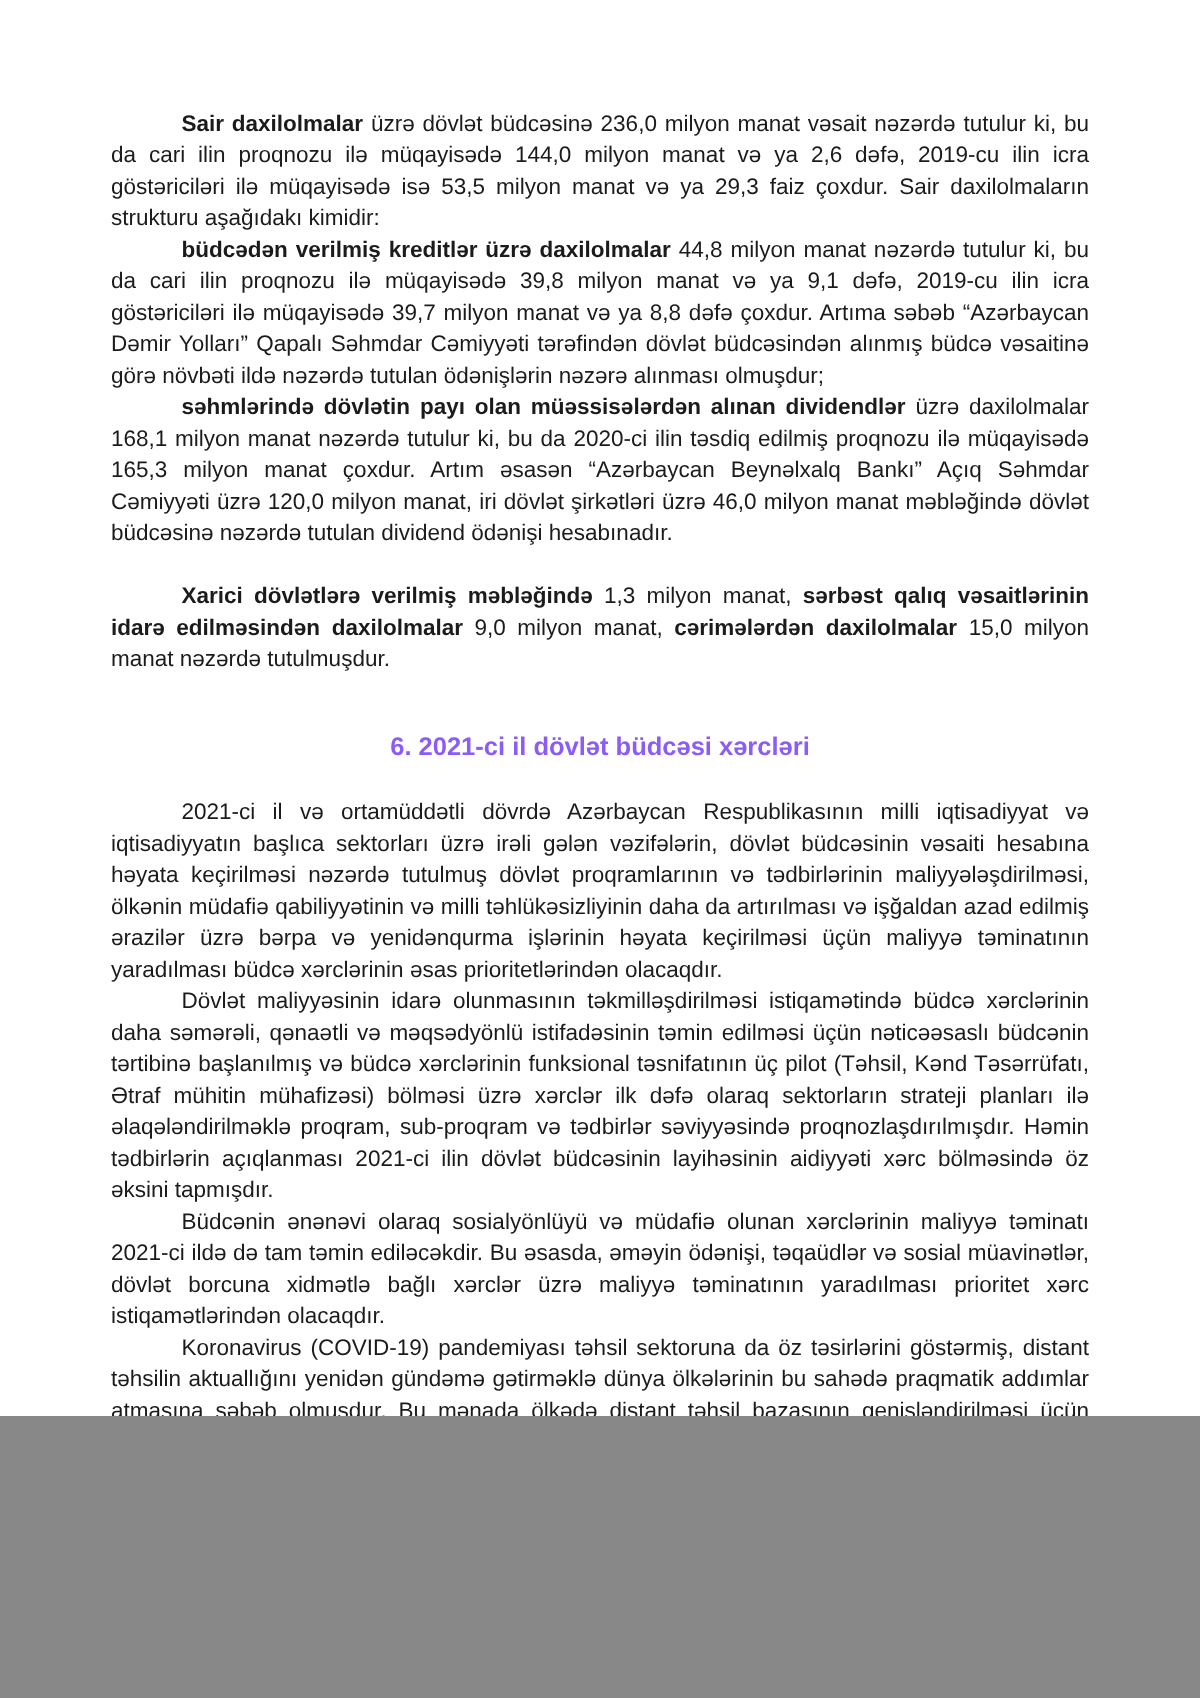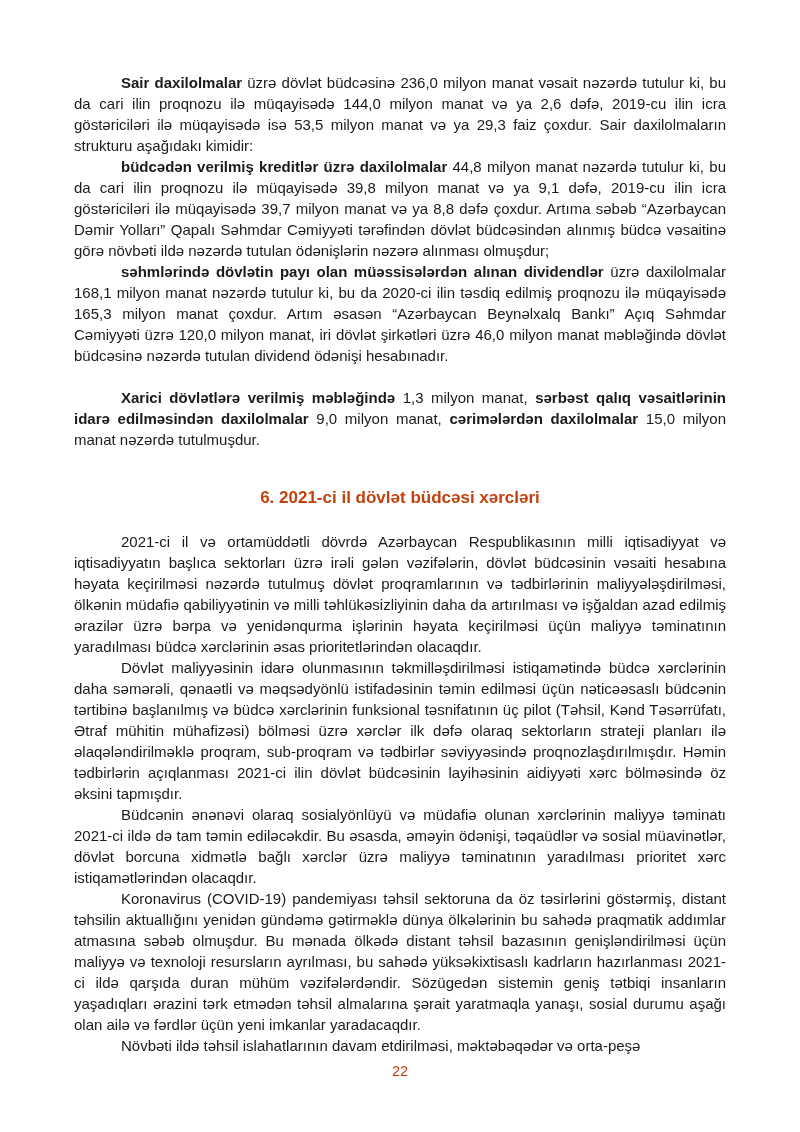--- a/index.html
+++ b/index.html
@@ -1,19 +1,19 @@
 <!DOCTYPE html>
 <html><head>
 <meta charset="utf-8">
 <style>
   html, body { margin: 0; padding: 0; background: #888; }
   .page {
     position: relative;
     width: 800px;
-    height: 1132px;
+    height: 944px;
     margin: 0 auto;
     background: #ffffff;
     box-sizing: border-box;
     padding: 72px 74px 0 74px;
     font-family: "Liberation Sans", sans-serif;
     font-size: 15px;
     line-height: 21px;
     color: #1b1b1b;
     overflow: hidden;
   }
@@ -44,21 +44,21 @@
 <div class="page">
 
   <p class="body-para"><span class="bold">Sair daxilolmalar</span><span> üzrə dövlət büdcəsinə 236,0 milyon manat vəsait nəzərdə tutulur ki, bu da cari ilin proqnozu ilə müqayisədə 144,0 milyon manat və ya 2,6 dəfə, 2019-cu ilin icra göstəriciləri ilə müqayisədə isə 53,5 milyon manat və ya 29,3 faiz çoxdur. Sair daxilolmaların strukturu aşağıdakı kimidir:</span></p>
 
   <p class="body-para"><span class="bold">büdcədən verilmiş kreditlər üzrə daxilolmalar</span><span> 44,8 milyon manat nəzərdə tutulur ki, bu da cari ilin proqnozu ilə müqayisədə 39,8 milyon manat və ya 9,1 dəfə, 2019-cu ilin icra göstəriciləri ilə müqayisədə 39,7 milyon manat və ya 8,8 dəfə çoxdur. Artıma səbəb “Azərbaycan Dəmir Yolları” Qapalı Səhmdar Cəmiyyəti tərəfindən dövlət büdcəsindən alınmış büdcə vəsaitinə görə növbəti ildə nəzərdə tutulan ödənişlərin nəzərə alınması olmuşdur;</span></p>
 
   <p class="body-para"><span class="bold">səhmlərində dövlətin payı olan müəssisələrdən alınan dividendlər</span><span> üzrə daxilolmalar 168,1 milyon manat nəzərdə tutulur ki, bu da 2020-ci ilin təsdiq edilmiş proqnozu ilə müqayisədə 165,3 milyon manat çoxdur. Artım əsasən “Azərbaycan Beynəlxalq Bankı” Açıq Səhmdar Cəmiyyəti üzrə 120,0 milyon manat, iri dövlət şirkətləri üzrə 46,0 milyon manat məbləğində dövlət büdcəsinə nəzərdə tutulan dividend ödənişi hesabınadır.</span></p>
 
   <p class="body-para gap-above"><span class="bold">Xarici dövlətlərə verilmiş məbləğində</span><span> 1,3 milyon manat, </span><span class="bold">sərbəst qalıq vəsaitlərinin idarə edilməsindən daxilolmalar</span><span> 9,0 milyon manat, </span><span class="bold">cərimələrdən daxilolmalar</span><span> 15,0 milyon manat nəzərdə tutulmuşdur.</span></p>
 
-  <h2 class="section-heading" style="color: #c2410c; margin-top: 36px;">6. 2021-ci il dövlət büdcəsi xərcləri</h2>
+  <h2 class="section-heading" style="color: #8b5cf6; margin-top: 36px;">6. 2021-ci il dövlət büdcəsi xərcləri</h2>
 
   <p class="body-para"><span>2021-ci il və ortamüddətli dövrdə Azərbaycan Respublikasının milli iqtisadiyyat və iqtisadiyyatın başlıca sektorları üzrə irəli gələn vəzifələrin, dövlət büdcəsinin vəsaiti hesabına həyata keçirilməsi nəzərdə tutulmuş dövlət proqramlarının və tədbirlərinin maliyyələşdirilməsi, ölkənin müdafiə qabiliyyətinin və milli təhlükəsizliyinin daha da artırılması və işğaldan azad edilmiş ərazilər üzrə bərpa və yenidənqurma işlərinin həyata keçirilməsi üçün maliyyə təminatının yaradılması büdcə xərclərinin əsas prioritetlərindən olacaqdır.</span></p>
 
   <p class="body-para"><span>Dövlət maliyyəsinin idarə olunmasının təkmilləşdirilməsi istiqamətində büdcə xərclərinin daha səmərəli, qənaətli və məqsədyönlü istifadəsinin təmin edilməsi üçün nəticəəsaslı büdcənin tərtibinə başlanılmış və büdcə xərclərinin funksional təsnifatının üç pilot (Təhsil, Kənd Təsərrüfatı, Ətraf mühitin mühafizəsi) bölməsi üzrə xərclər ilk dəfə olaraq sektorların strateji planları ilə əlaqələndirilməklə proqram, sub-proqram və tədbirlər səviyyəsində proqnozlaşdırılmışdır. Həmin tədbirlərin açıqlanması 2021-ci ilin dövlət büdcəsinin layihəsinin aidiyyəti xərc bölməsində öz əksini tapmışdır.</span></p>
 
   <p class="body-para"><span>Büdcənin ənənəvi olaraq sosialyönlüyü və müdafiə olunan xərclərinin maliyyə təminatı 2021-ci ildə də tam təmin ediləcəkdir. Bu əsasda, əməyin ödənişi, təqaüdlər və sosial müavinətlər, dövlət borcuna xidmətlə bağlı xərclər üzrə maliyyə təminatının yaradılması prioritet xərc istiqamətlərindən olacaqdır.</span></p>
 
   <p class="body-para"><span>Koronavirus (COVID-19) pandemiyası təhsil sektoruna da öz təsirlərini göstərmiş, distant təhsilin aktuallığını yenidən gündəmə gətirməklə dünya ölkələrinin bu sahədə praqmatik addımlar atmasına səbəb olmuşdur. Bu mənada ölkədə distant təhsil bazasının genişləndirilməsi üçün maliyyə və texnoloji resursların ayrılması, bu sahədə yüksəkixtisaslı kadrların hazırlanması 2021-ci ildə qarşıda duran mühüm vəzifələrdəndir. Sözügedən sistemin geniş tətbiqi insanların yaşadıqları ərazini tərk etmədən təhsil almalarına şərait yaratmaqla yanaşı, sosial durumu aşağı olan ailə və fərdlər üçün yeni imkanlar yaradacaqdır.</span></p>
 
   <p class="body-para"><span>Növbəti ildə təhsil islahatlarının davam etdirilməsi, məktəbəqədər və orta-peşə</span></p>

